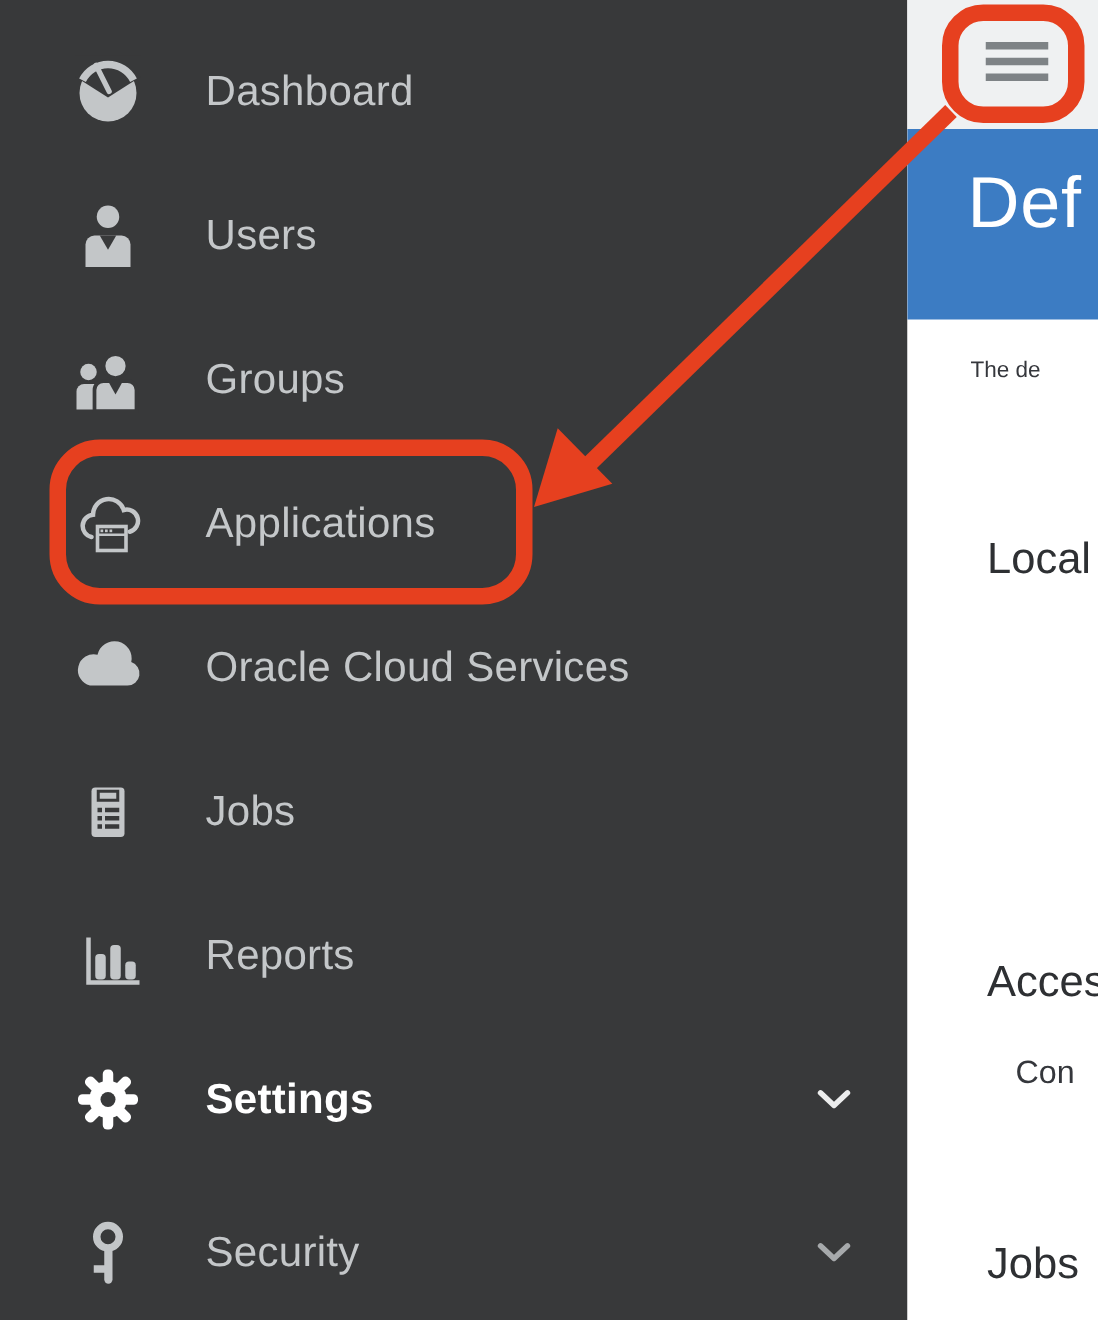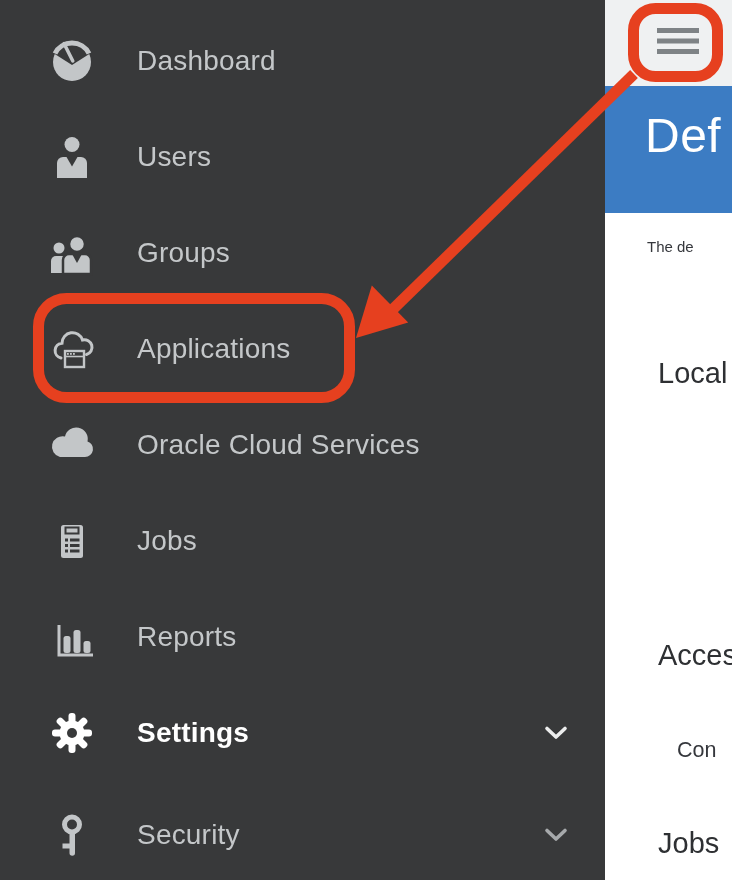--- a/index.html
+++ b/index.html
@@ -62,21 +62,21 @@
   .intro-text {
     position:absolute; left:42px; top:238px;
     font-size:15px; color:#35373c; white-space:nowrap;
   }
   .section-heading {
     position:absolute; left:37px;
     font-size:29px; font-weight:400; color:#2e3033; white-space:nowrap;margin-left:16px;
   }
   .sub-label {
     position:absolute; left:72px; top:703px;
-    font-size:21.5px; color:#35373c; white-space:nowrap;margin-top:35px;
+    font-size:21.5px; color:#35373c; white-space:nowrap;
   }
 
   
   .annotation-overlay {
     position:absolute; left:0; top:0; width:732px; height:880px;
     pointer-events:none;
   }
 </style>
 </head>
 <body>

